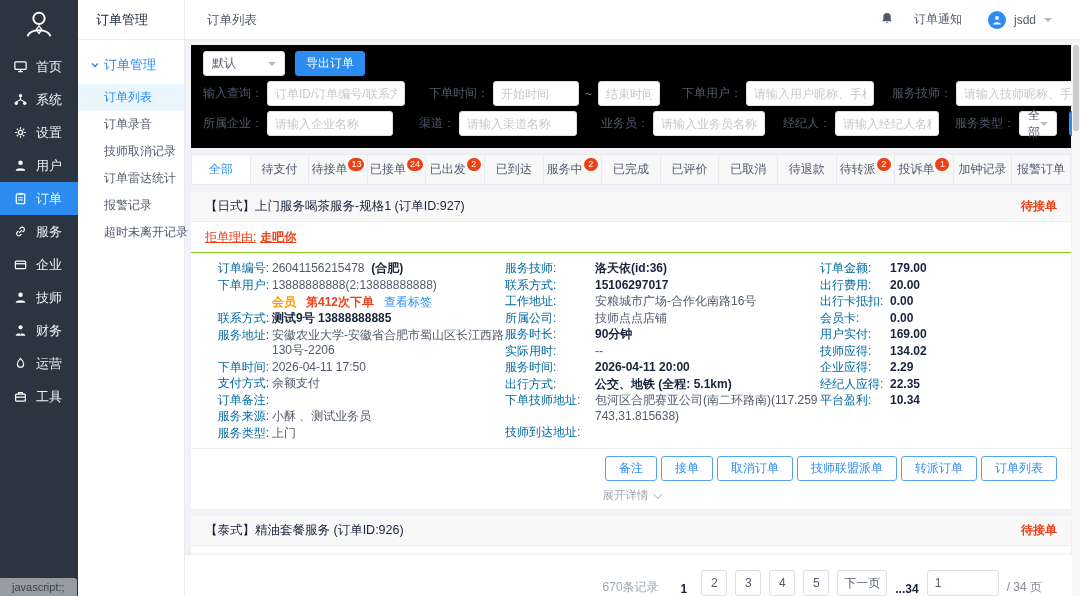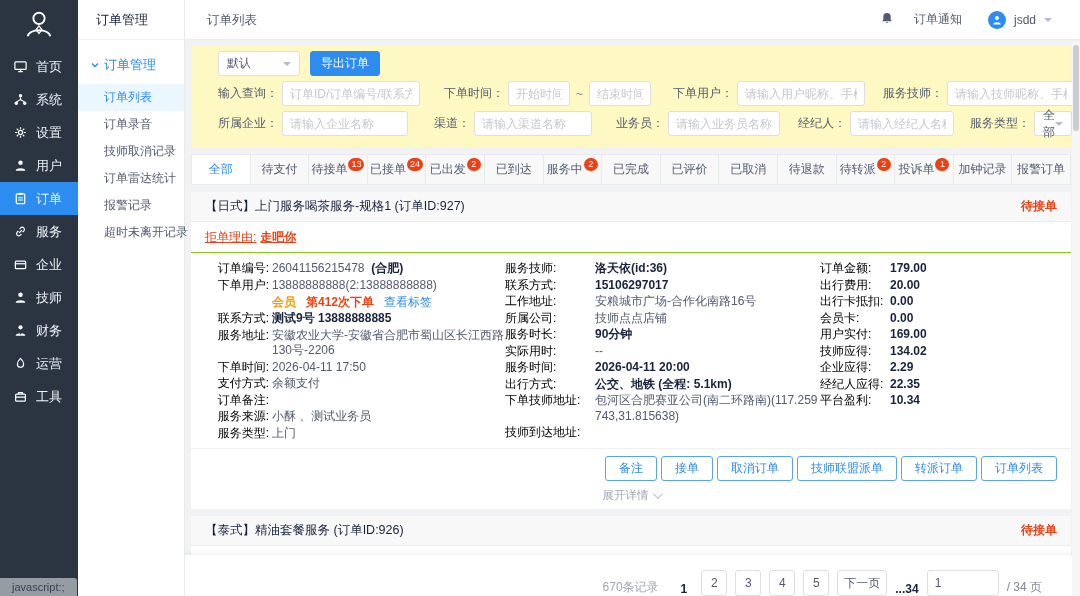--- a/index.html
+++ b/index.html
@@ -27,21 +27,21 @@
   .topbar-tab { padding:0 22px; font-size:12.5px; color:#515a6e; height:40px; line-height:40px; cursor:pointer; }
   .topbar-right { margin-left:auto; display:flex; align-items:center; gap:8px; padding-right:28px; }
   .notice { display:flex; align-items:center; gap:20px; color:#515a6e; cursor:pointer; }
   .avatar { width:18px; height:18px; border-radius:50%; background:#2d8cf0; display:flex; align-items:center; justify-content:center; margin-left:18px; }
   .uname { color:#515a6e; cursor:pointer; }
   .caret-down { width:0; height:0; border:4px solid transparent; border-top-color:#b5bcc7; margin-top:4px; }
 
   .content { flex:1; padding:5px 9px 0 6px; overflow:hidden; }
 
   
-  .fcard { background:#fef9c3; padding:6px 12px 7px 27px; }
+  .fcard { background:#000000; padding:6px 12px 7px 12px; }
   .trow { display:flex; align-items:center; gap:10px; margin-bottom:5px; }
   .select { height:25px; border:1px solid #dcdee2; border-radius:3px; background:#fff; display:flex; align-items:center; justify-content:space-between; padding:0 8px; cursor:pointer; color:#515a6e; }
   .select.w80 { width:82px; }
   .select.w68 { width:68px; }
   .btn-primary { height:25px; background:#2d8cf0; color:#fff; border:1px solid #2d8cf0; border-radius:3px; padding:0 10px; font-size:12px; cursor:pointer; }
   .frow { display:flex; align-items:center; margin-bottom:5px; flex-wrap:nowrap; }
   .flabel { color:#515a6e; font-size:12px; flex:none; margin-right:4px; }
   .finput { height:25px; border:1px solid #dcdee2; border-radius:3px; padding:0 7px; font-size:12px; color:#515a6e; outline:none; background:#fff; }
   .finput::placeholder { color:#c5c8ce; }
   .gap { width:14px; flex:none; }
@@ -59,21 +59,21 @@
   .ohead { height:30px; background:#f8f8f9; display:flex; align-items:center; padding:0 14px; border-bottom:1px solid #ededed; }
   .otitle { font-weight:normal; color:#17233d; font-size:12.5px; }
   .ostatus { margin-left:auto; color:#ed4014; font-weight:600; }
   .reject { padding:7px 14px 6px 14px; color:#ed4014; border-bottom:1px solid #84cc16;text-decoration:underline; }
   .reject b { margin-left:4px; }
   .obody { display:flex; padding:8px 14px 6px 14px; }
   .ocol1 { flex:0 0 300px; }
   .ocol2 { flex:0 0 315px; }
   .ocol3 { flex:1; }
   .kv { display:flex; line-height:15.5px; margin-bottom:1px; }
-  .kv .k { flex:none; color:#000000; }
+  .kv .k { flex:none; color:#0369a1; }
   .ocol1 .k { width:64px; text-align:right; margin-right:3px; }
   .ocol2 .k { width:90px; }
   .ocol3 .k { width:70px; }
   .kv .v { color:#515a6e; flex:1; word-break:break-all; }
   .kv .v.b { font-weight:bold; color:#17233d; }
   .tagsrow { padding-left:67px; display:flex; gap:10px; line-height:16px; margin-bottom:1px; }
   .tag-member { color:#ff9900; font-weight:bold; }
   .tag-times { color:#ed4014; font-weight:bold; }
   .tag-link { color:#2d8cf0; cursor:pointer; }
   .oactions { border-top:1px solid #f0f0f0; display:flex; justify-content:flex-end; gap:4px; padding:7px 14px 5px 14px; }
@@ -261,21 +261,21 @@
             <span>默认</span>
             <span class="caret-down"></span>
           </div>
           <button class="btn-primary">导出订单</button>
         </div>
         <div class="frow">
           <span class="flabel">输入查询：</span>
           <input class="finput" style="width: 138px;" placeholder="订单ID/订单编号/联系方式">
           <span class="gap" style="width:24px"></span>
           <span class="flabel">下单时间：</span>
-          <input class="finput" style="width: 62px; text-align: right;" placeholder="开始时间">
+          <input class="finput" style="width: 86px;" placeholder="开始时间">
           <span class="tilde">~</span>
           <input class="finput" style="width: 62px;" placeholder="结束时间">
           <span class="gap" style="width:22px"></span>
           <span class="flabel">下单用户：</span>
           <input class="finput" style="width: 128px;" placeholder="请输入用户昵称、手机号">
           <span class="gap" style="width:18px"></span>
           <span class="flabel">服务技师：</span>
           <input class="finput" style="width: 128px;" placeholder="请输入技师昵称、手机号">
         </div>
         <div class="frow">

